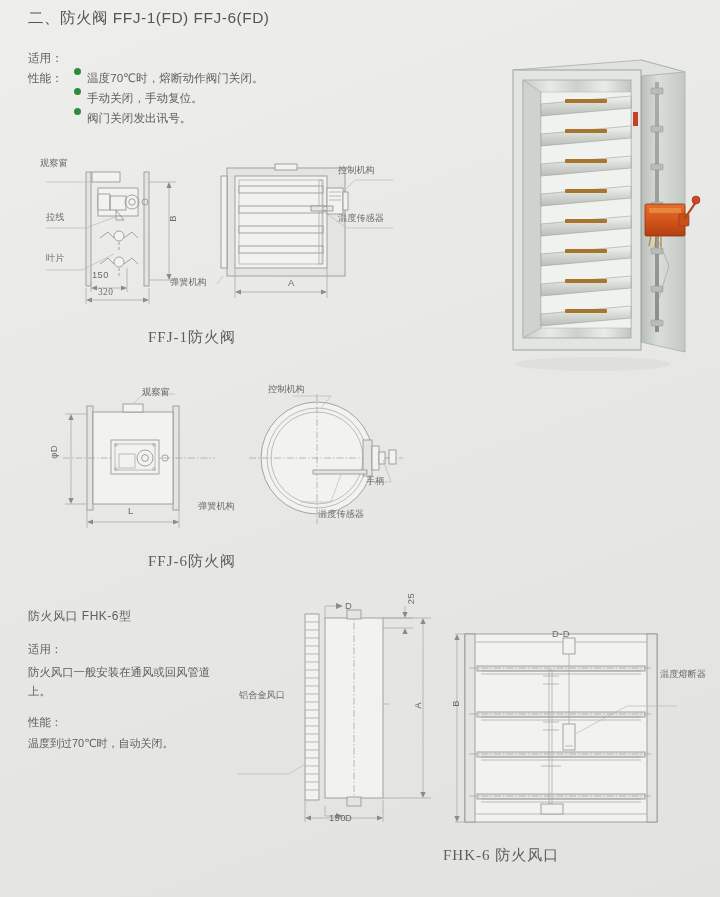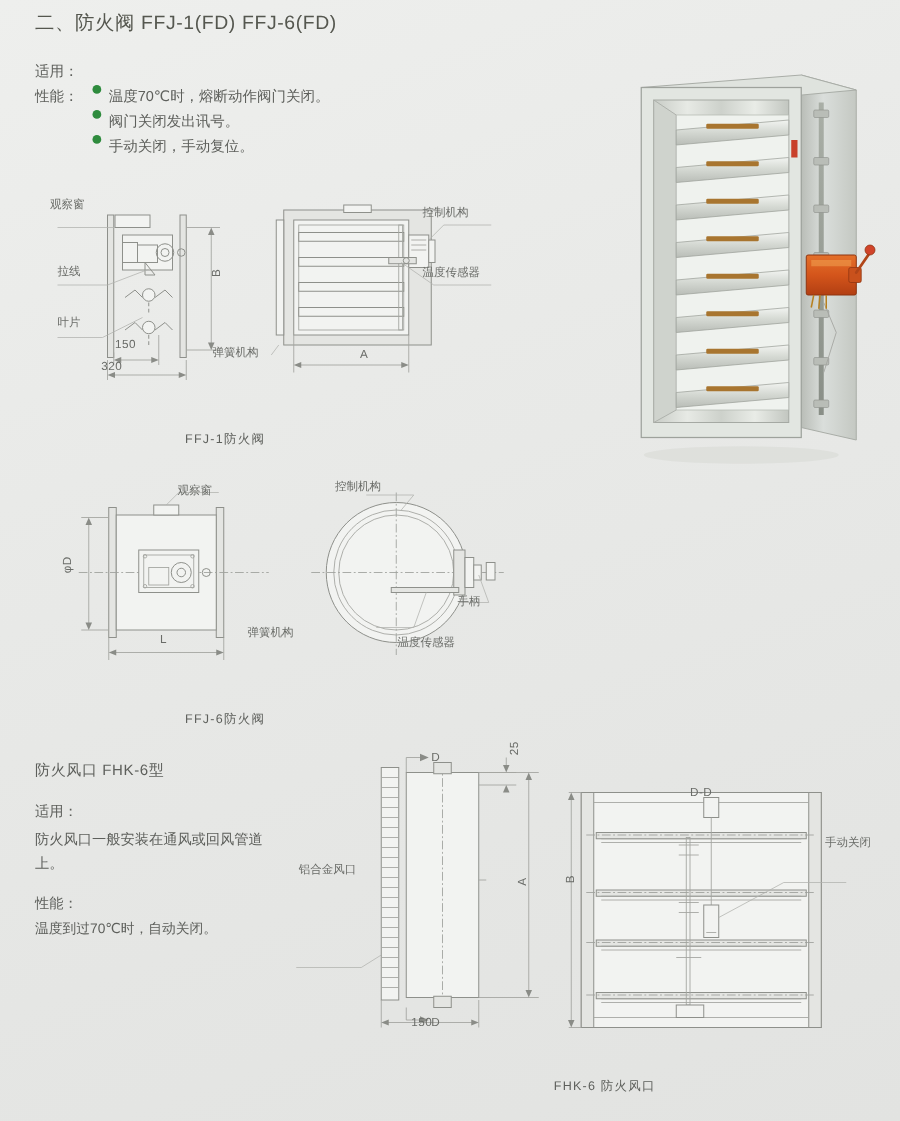--- a/index.html
+++ b/index.html
@@ -17,21 +17,21 @@
 
   .intro{left:28px;top:48px;width:460px;font-size:11.6px;line-height:20px;color:#5e605c;}
   .introrow{display:flex;align-items:flex-start;}
   .lbl{width:46px;flex:none;}
   .bullet{display:flex;align-items:flex-start;line-height:20px;}
   .dot{width:7px;height:7px;border-radius:50%;background:#2e8b3d;margin-right:6px;flex:none;}
 
   
   .dtxt{font-size:9.2px;color:#6a6c68;white-space:nowrap;font-family:"DejaVu Sans","Liberation Sans",sans-serif;}
   .dnum{font-size:9.4px;color:#6a6c68;white-space:nowrap;font-family:"Liberation Sans",sans-serif;letter-spacing:.4px;}
-  .cap{font-size:10px;color:#5d5f5b;white-space:nowrap;letter-spacing:1px;font-family:Liberation Sans, sans-serif;margin-top:16px;}
+  .cap{font-size:15px;color:#5d5f5b;white-space:nowrap;letter-spacing:1px;font-family:Liberation Serif, serif;}
   .vert{writing-mode:vertical-rl;transform:rotate(180deg);}
 
   svg{display:block;overflow:visible;}
   .s{stroke:#8e908b;fill:none;stroke-width:.8;}
   .s2{stroke:#a3a5a0;fill:none;stroke-width:.7;}
   .sl{stroke:#b0b2ad;fill:none;stroke-width:.6;}
   .fillw{fill:#f2f3f1;stroke:#8e908b;stroke-width:.8;}
   .fillg{fill:#e4e5e2;stroke:#8e908b;stroke-width:.8;}
   .dashln{stroke:#9fa19d;stroke-width:.7;fill:none;stroke-dasharray:7 2 1.5 2;}
   .arr{fill:#8a8c87;}
@@ -52,25 +52,25 @@
     </div>
     <div class="introrow">
       <span class="lbl">性能：</span>
       <div>
         <div class="bullet">
           <span class="dot"></span>
           <span>温度70℃时，熔断动作阀门关闭。</span>
         </div>
         <div class="bullet">
           <span class="dot"></span>
-          <span>阀门关闭发出讯号。</span>
+          <span>手动关闭，手动复位。</span>
         </div>
         <div class="bullet">
           <span class="dot"></span>
-          <span>手动关闭，手动复位。</span>
+          <span>阀门关闭发出讯号。</span>
         </div>
       </div>
     </div>
   </div>
 
   <div class="abs" id="photo">
     <svg width="208" height="324" viewBox="0 0 208 324">
       <defs>
         <linearGradient id="gMetal" x1="0" y1="0" x2="1" y2="0">
           <stop offset="0" stop-color="#c8ccc6"></stop>
@@ -228,21 +228,21 @@
       <path class="s2" d="M60 142 L119 142"></path>
       <polygon class="arr" points="58,142 64,139.6 64,144.4"></polygon>
       <polygon class="arr" points="121,142 115,139.6 115,144.4"></polygon>
     </svg>
   </div>
   <div class="abs dtxt" style="left:40px;top:157px;">观察窗</div>
   <div class="abs dtxt" style="left:46px;top:211px;">拉线</div>
   <div class="abs dtxt" style="left:46px;top:252px;font-family:Liberation Mono, monospace;">叶片</div>
   <div class="abs dnum vert" style="left:167px;top:215px;">B</div>
   <div class="abs dnum" style="left:92px;top:269px;">150</div>
-  <div class="abs dnum" style="left:81px;top:287px;">320</div>
+  <div class="abs dnum" style="left:98px;top:287px;font-family:Liberation Serif, serif;">320</div>
 
   <div class="abs" style="left:215px;top:158px;">
     <svg width="180" height="150" viewBox="0 0 180 150">
 
       <rect x="12" y="10" width="118" height="108" class="fillg"></rect>
 
       <rect x="6" y="18" width="6" height="92" class="fillw"></rect>
 
       <rect x="60" y="6" width="22" height="6" class="fillw"></rect>
 
@@ -497,17 +497,17 @@
         <path class="s2" d="M0 222 L10 222"></path>
       <path class="s2" d="M2 36 L2 220"></path>
       <polygon class="arr" points="2,34 -0.6,40 4.6,40"></polygon>
       <polygon class="arr" points="2,222 -0.6,216 4.6,216"></polygon>
 
       <path class="sl" d="M120 134 L172 106 L222 106"></path>
     </svg>
   </div>
   <div class="abs dnum" style="left:552px;top:628px;">D-D</div>
   <div class="abs dnum vert" style="left:450px;top:700px;">B</div>
-  <div class="abs dtxt" style="left:660px;top:668px;">手动关闭</div>
+  <div class="abs dtxt" style="left:660px;top:668px;">温度熔断器</div>
 
   <div class="abs cap" style="left:443px;top:846px;">FHK-6 防火风口</div>
 
 </div>
 
 </body></html>

